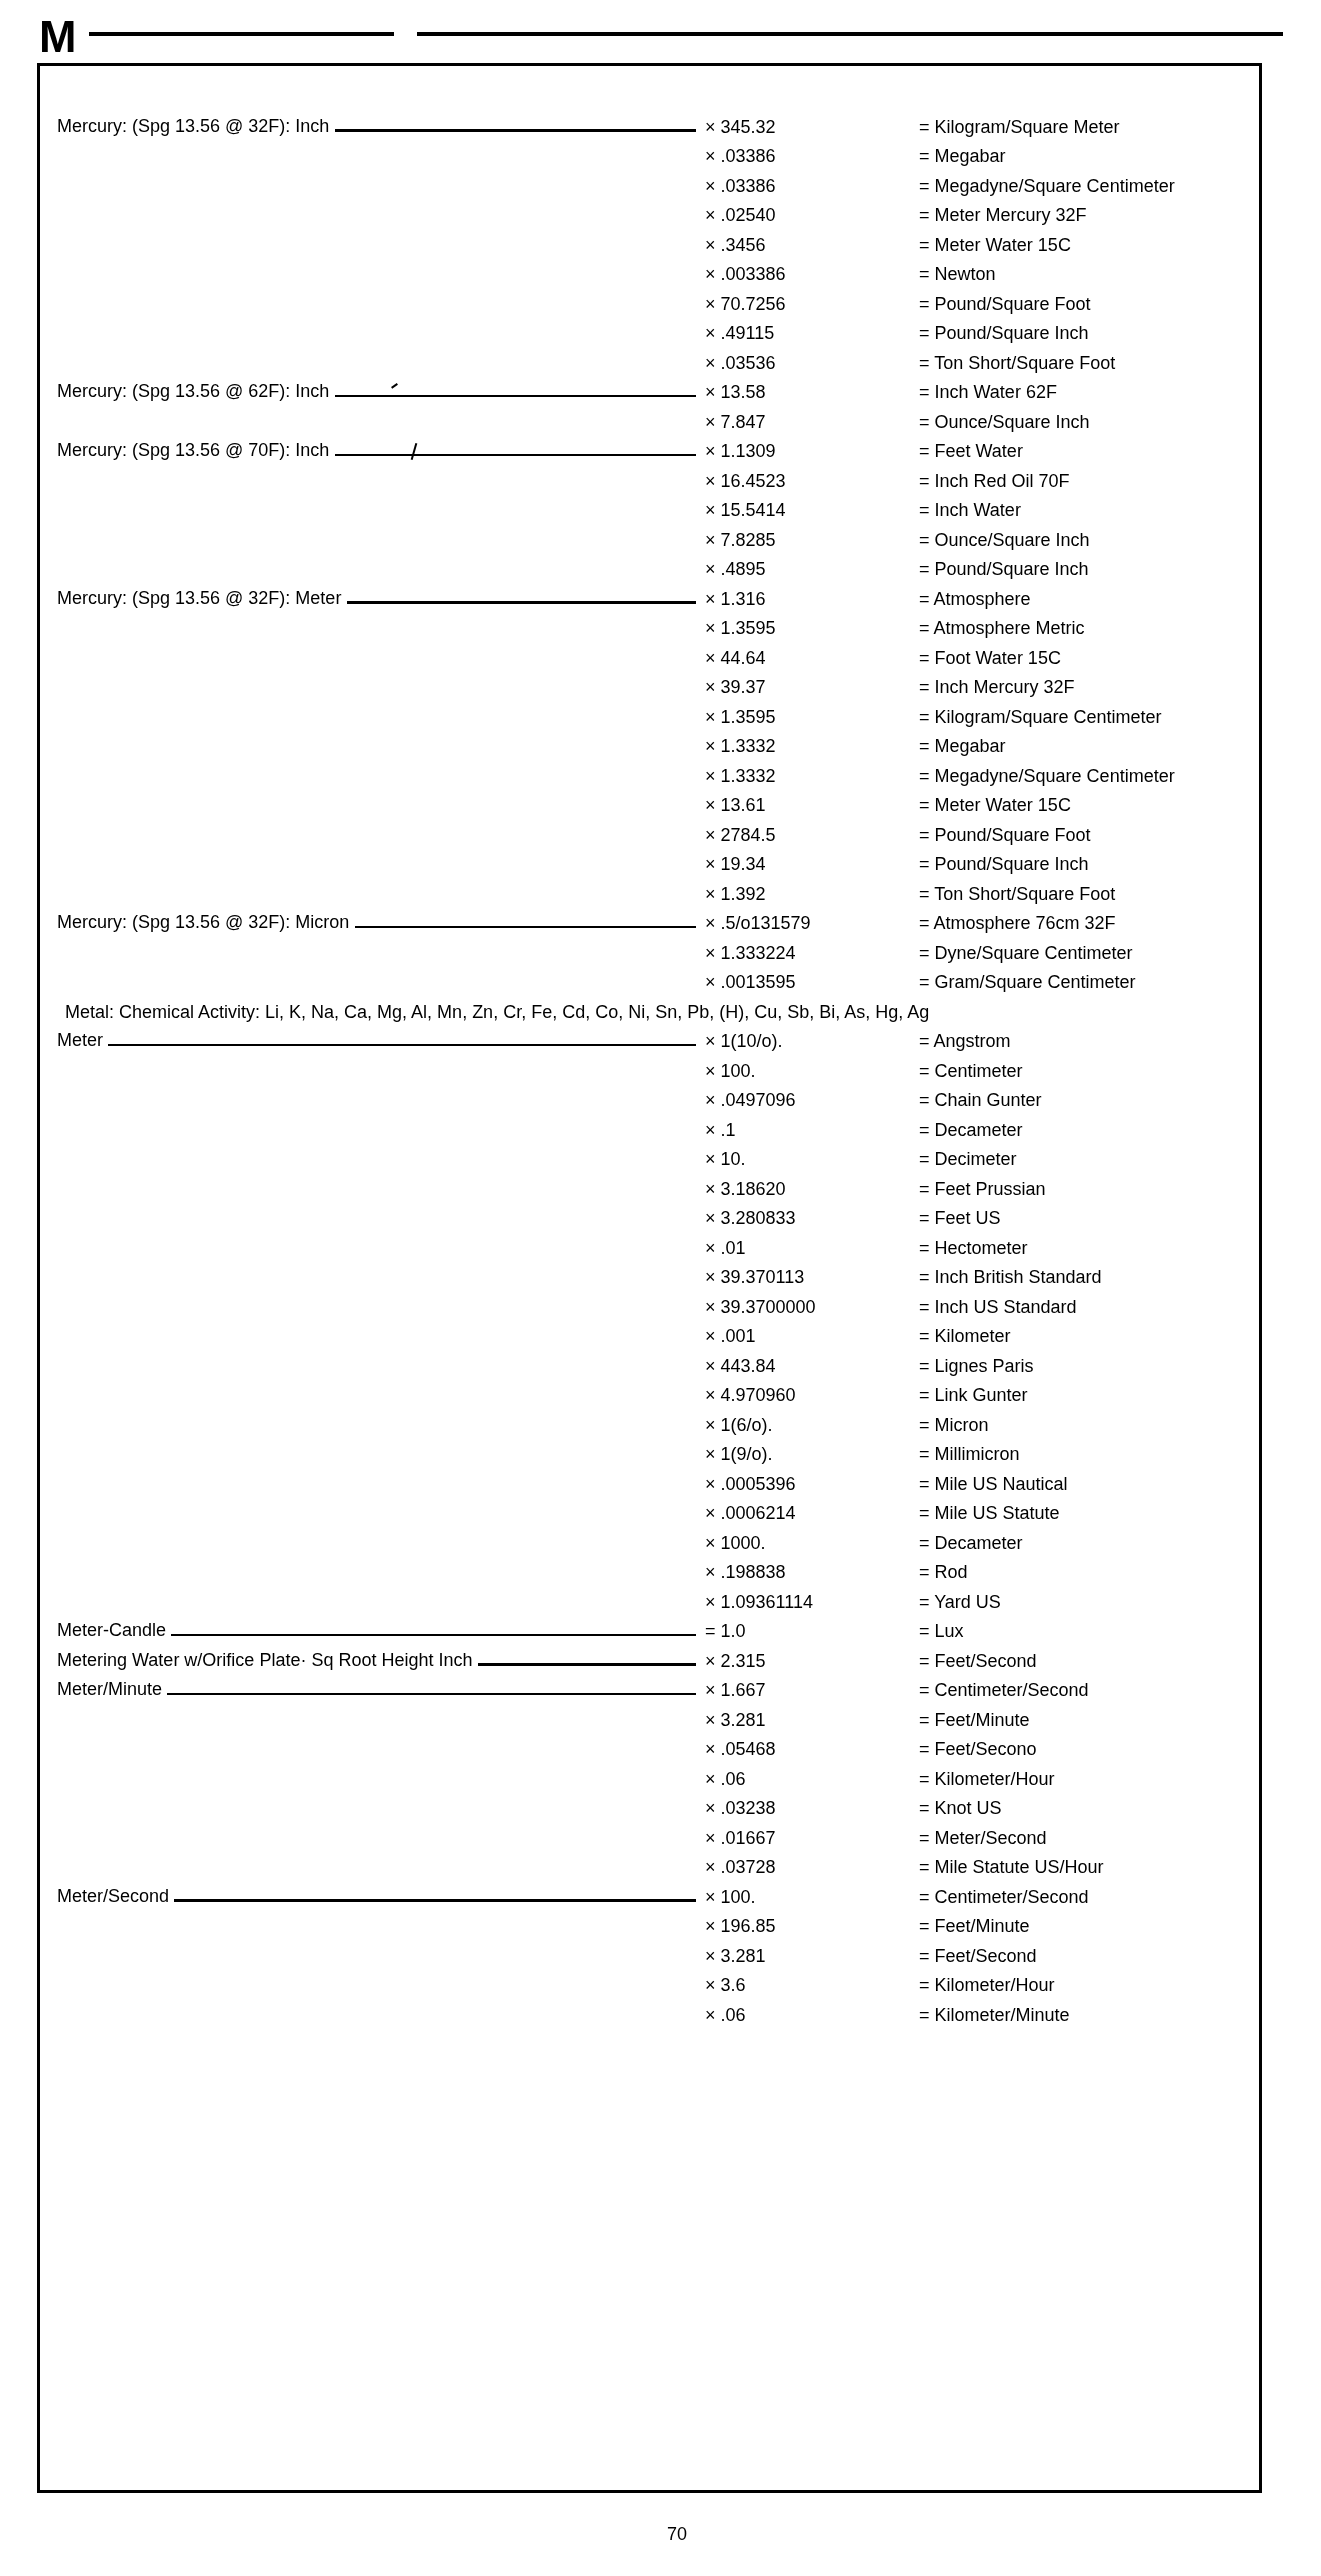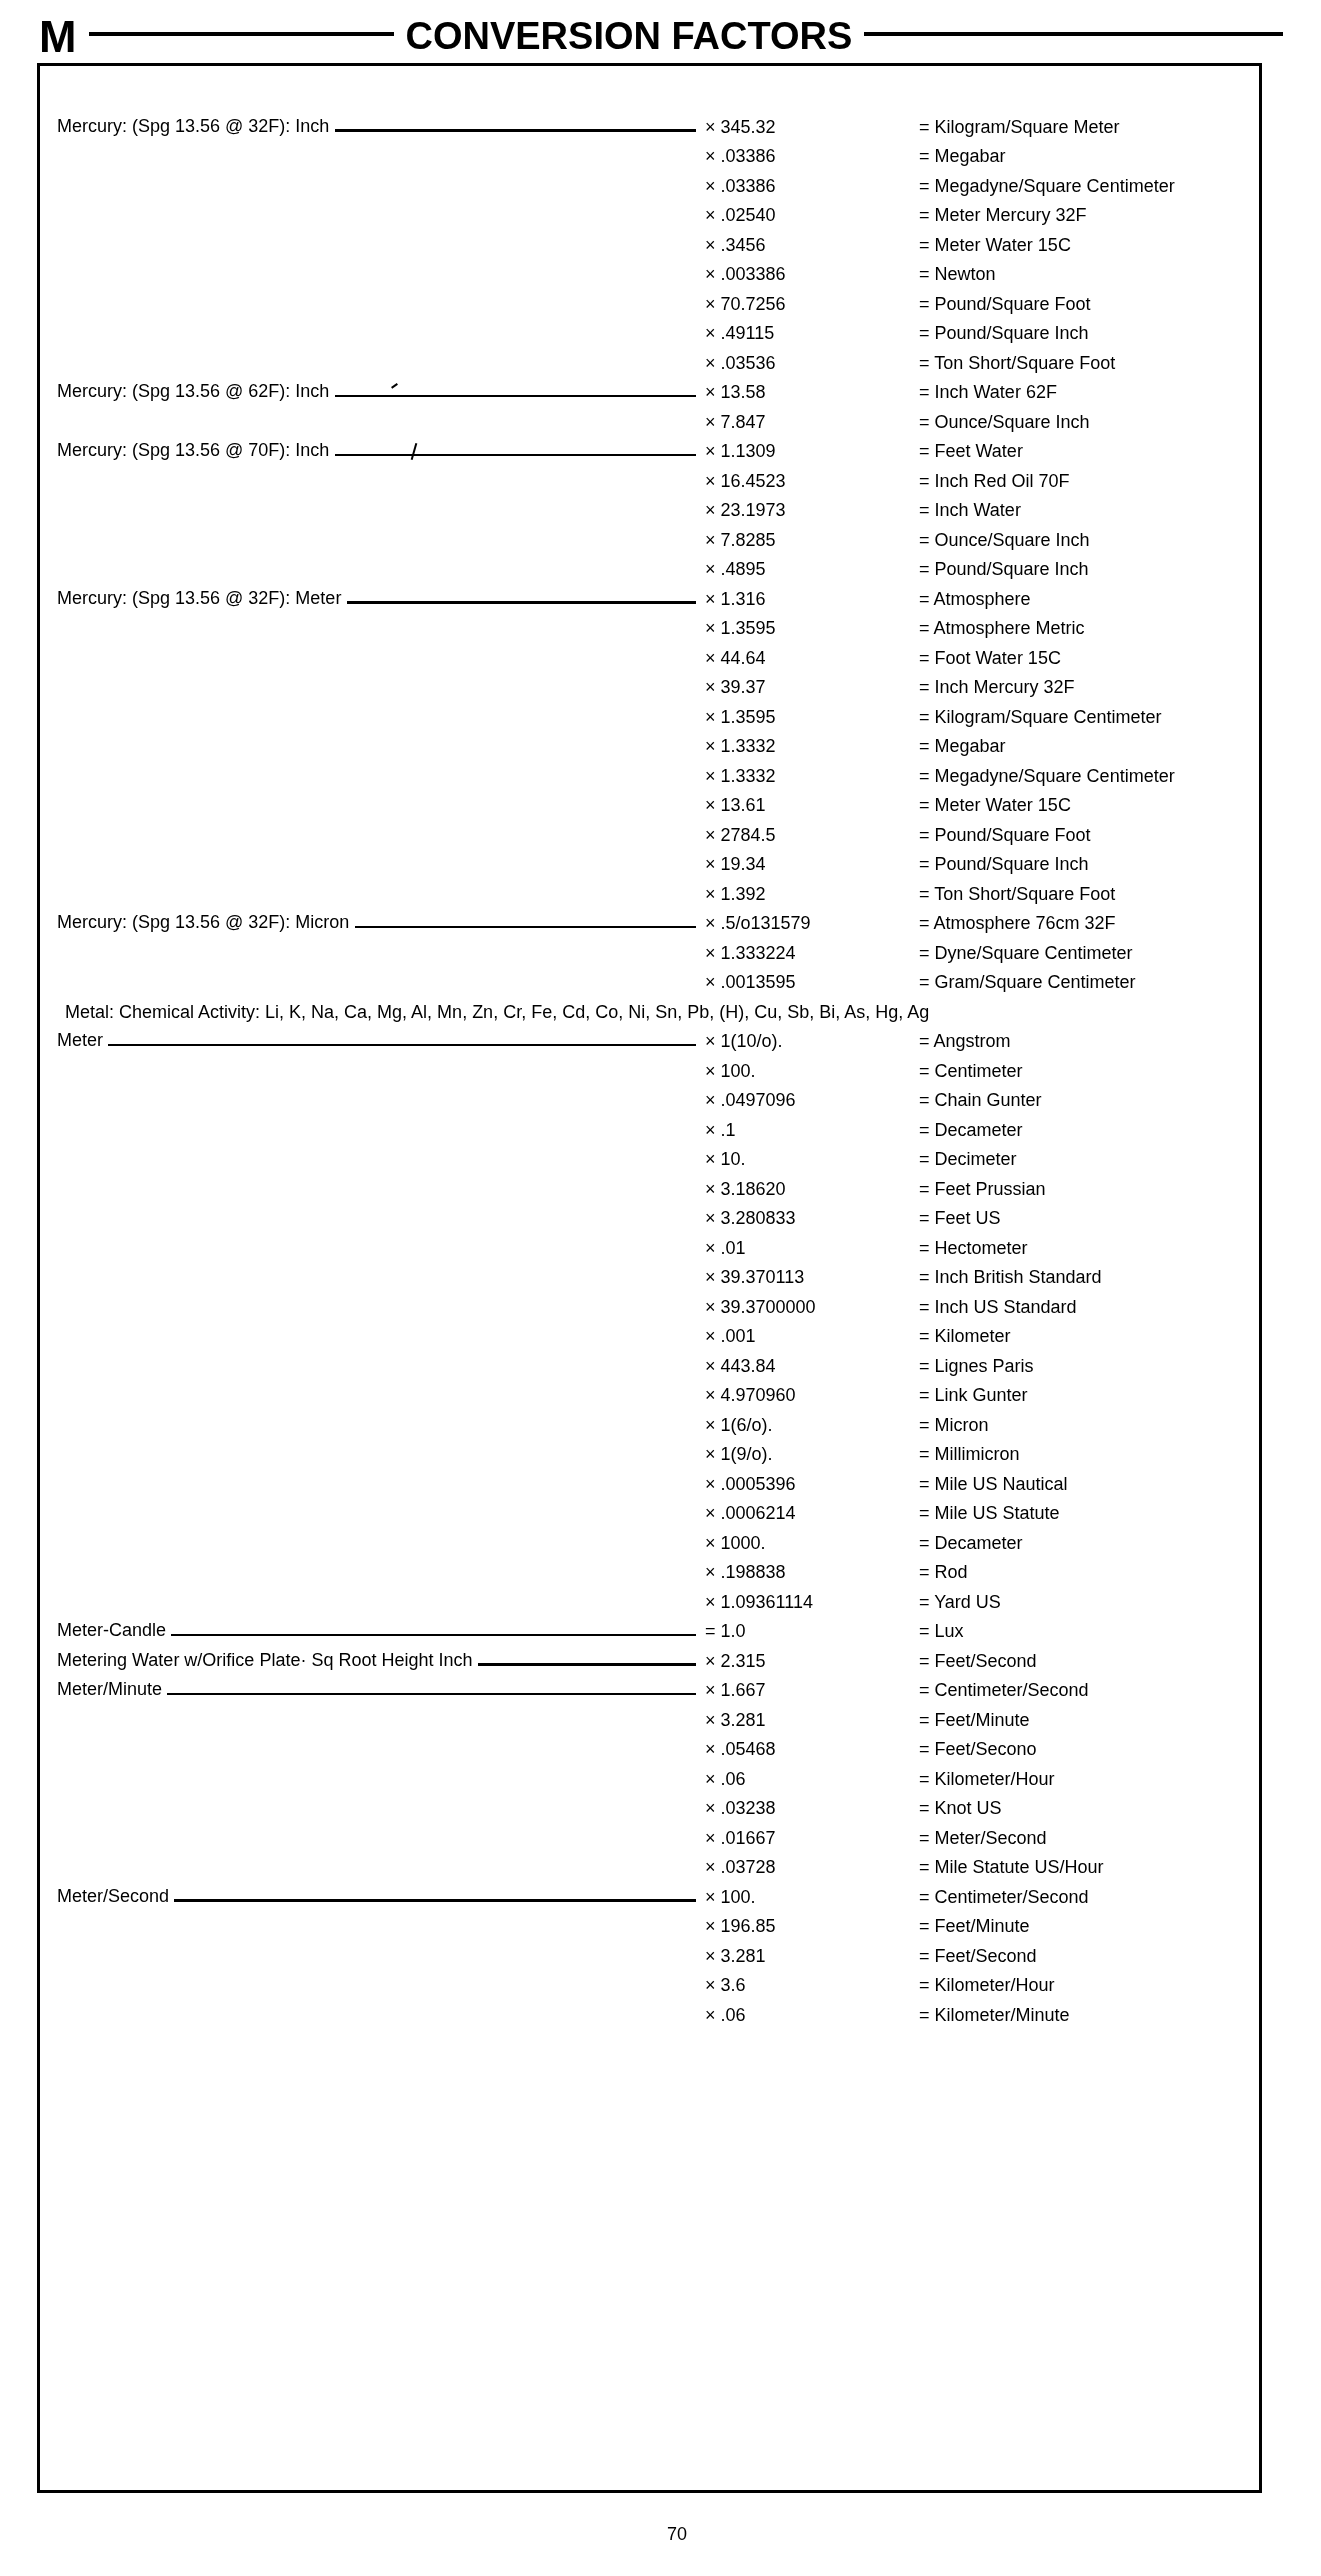--- a/index.html
+++ b/index.html
@@ -177,21 +177,20 @@
   }
 </style>
 </head>
 <body>
 
 <div class="page">
 
   <div class="header">
     <span class="header-letter">M</span>
     <span class="header-rule-left"></span>
-    <span class="header-title">CONVERSION FACTORS</span>
     <span class="header-rule-right"></span>
   </div>
 
   <div class="frame">
     <div class="frame-inner">
       <span class="mark mark1"></span>
       <span class="mark mark2"></span>
       <div class="rows" id="rows">
           <div class="row">
             <div class="col-name">
@@ -284,21 +283,21 @@
             <div class="col-name">
               <span class="name-text"></span>
             </div>
             <div class="col-factor">× 16.4523</div>
             <div class="col-unit">= Inch Red Oil 70F</div>
           </div>
           <div class="row">
             <div class="col-name">
               <span class="name-text"></span>
             </div>
-            <div class="col-factor">× 23.1973</div>
+            <div class="col-factor">× 15.5414</div>
             <div class="col-unit">= Inch Water</div>
           </div>
           <div class="row">
             <div class="col-name">
               <span class="name-text"></span>
             </div>
             <div class="col-factor">× 7.8285</div>
             <div class="col-unit">= Ounce/Square Inch</div>
           </div>
           <div class="row">

